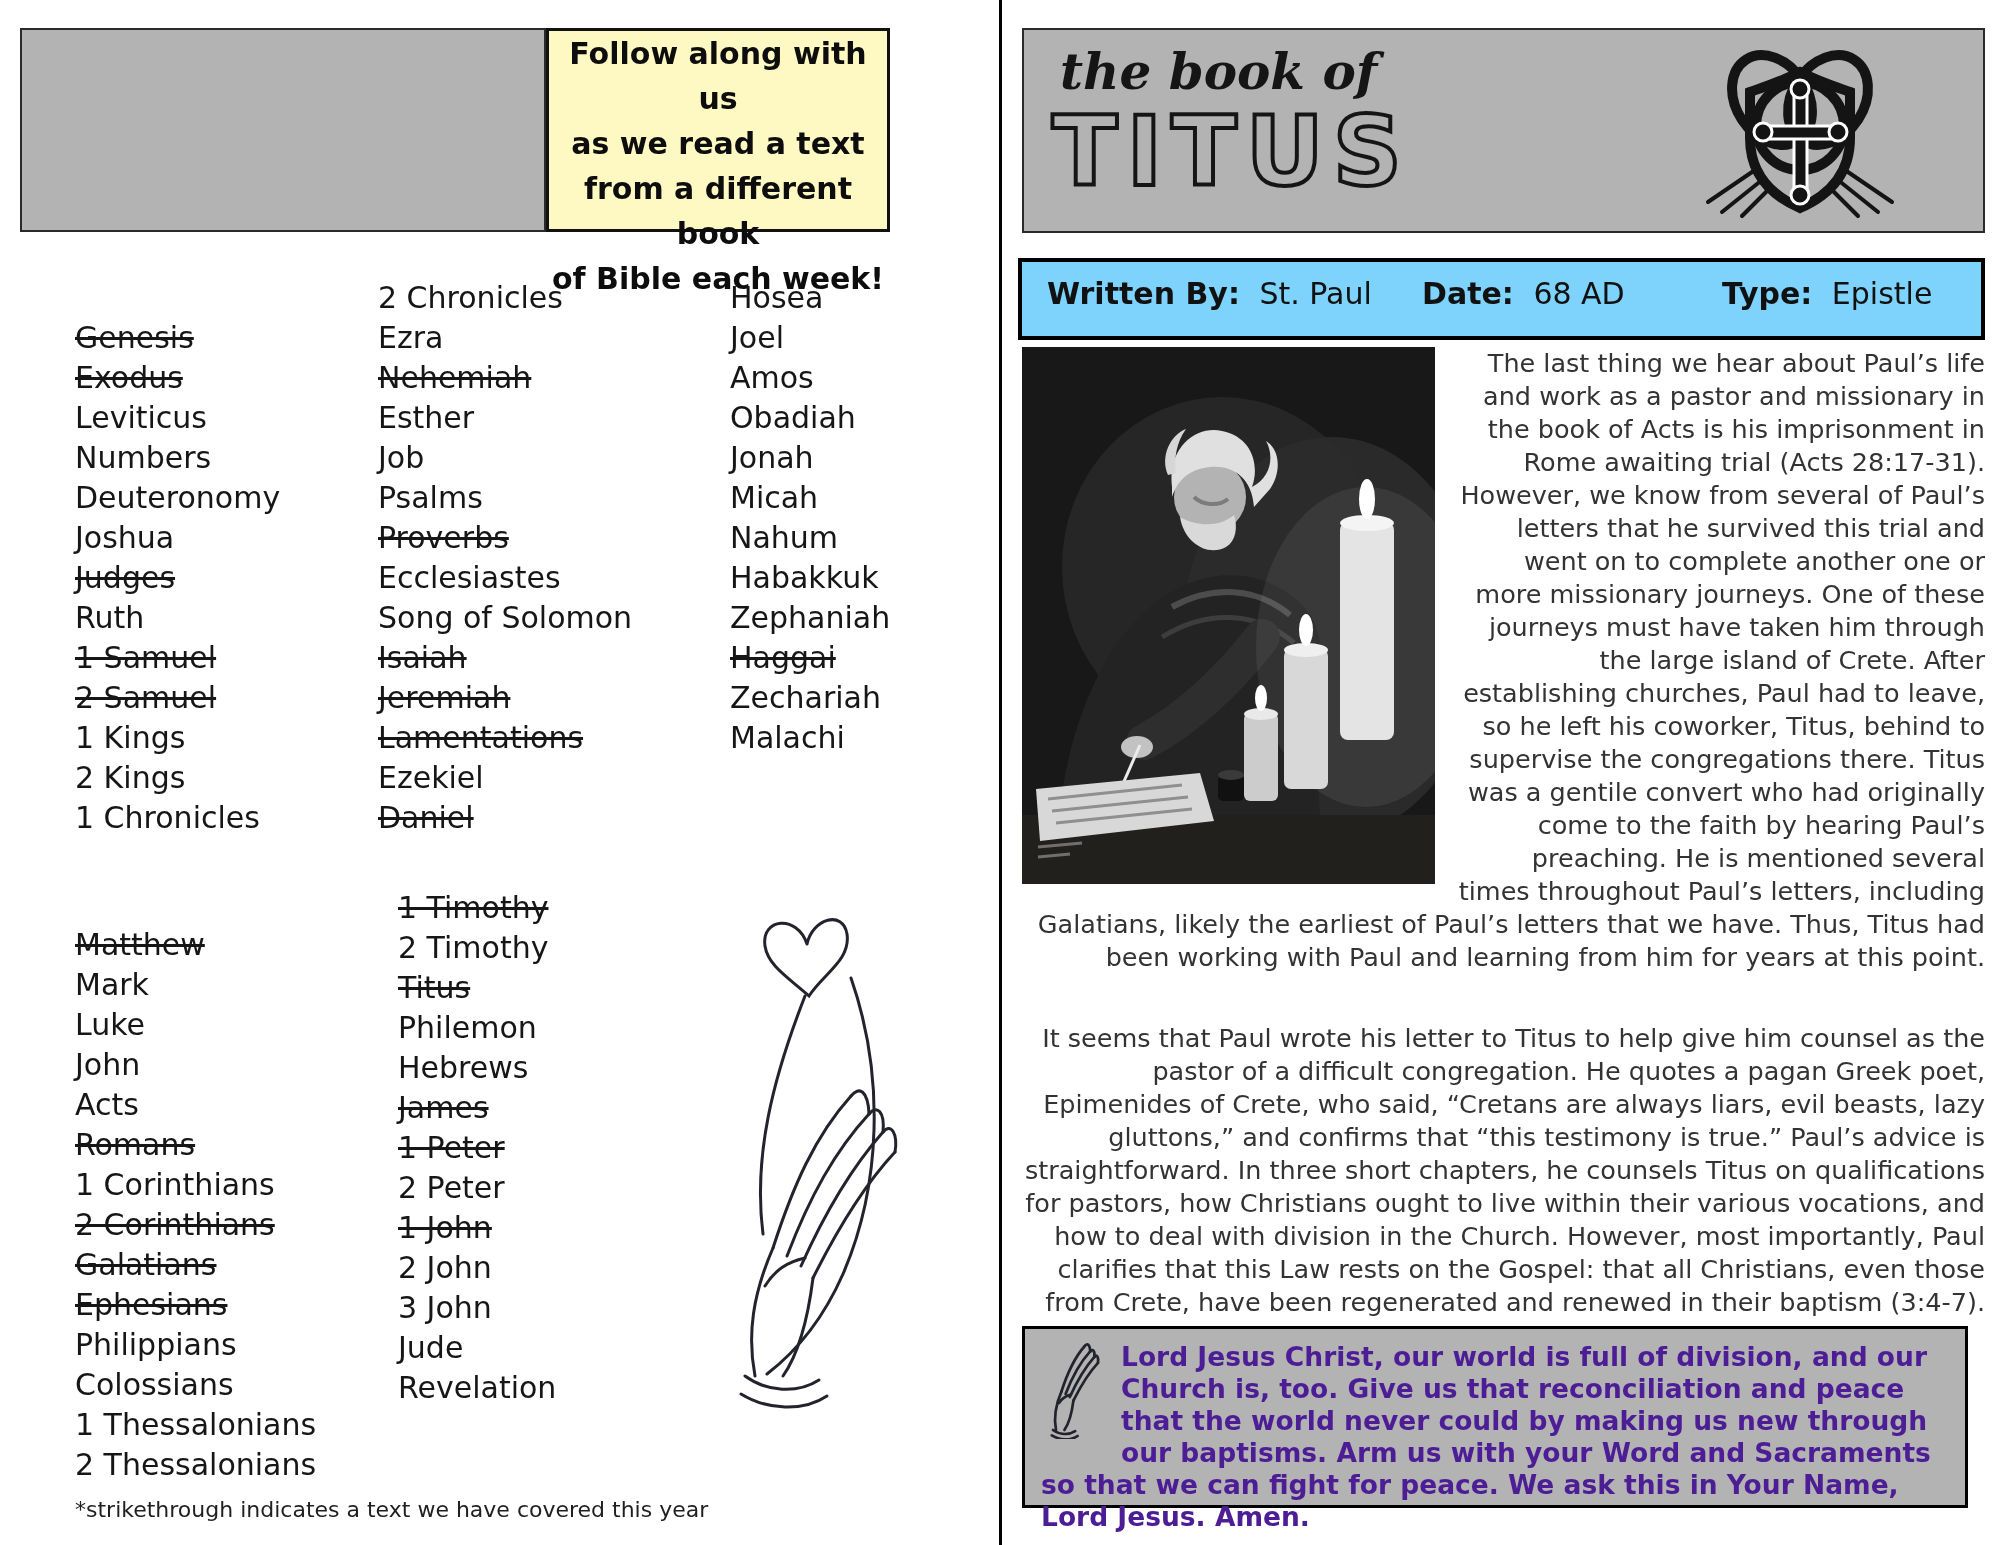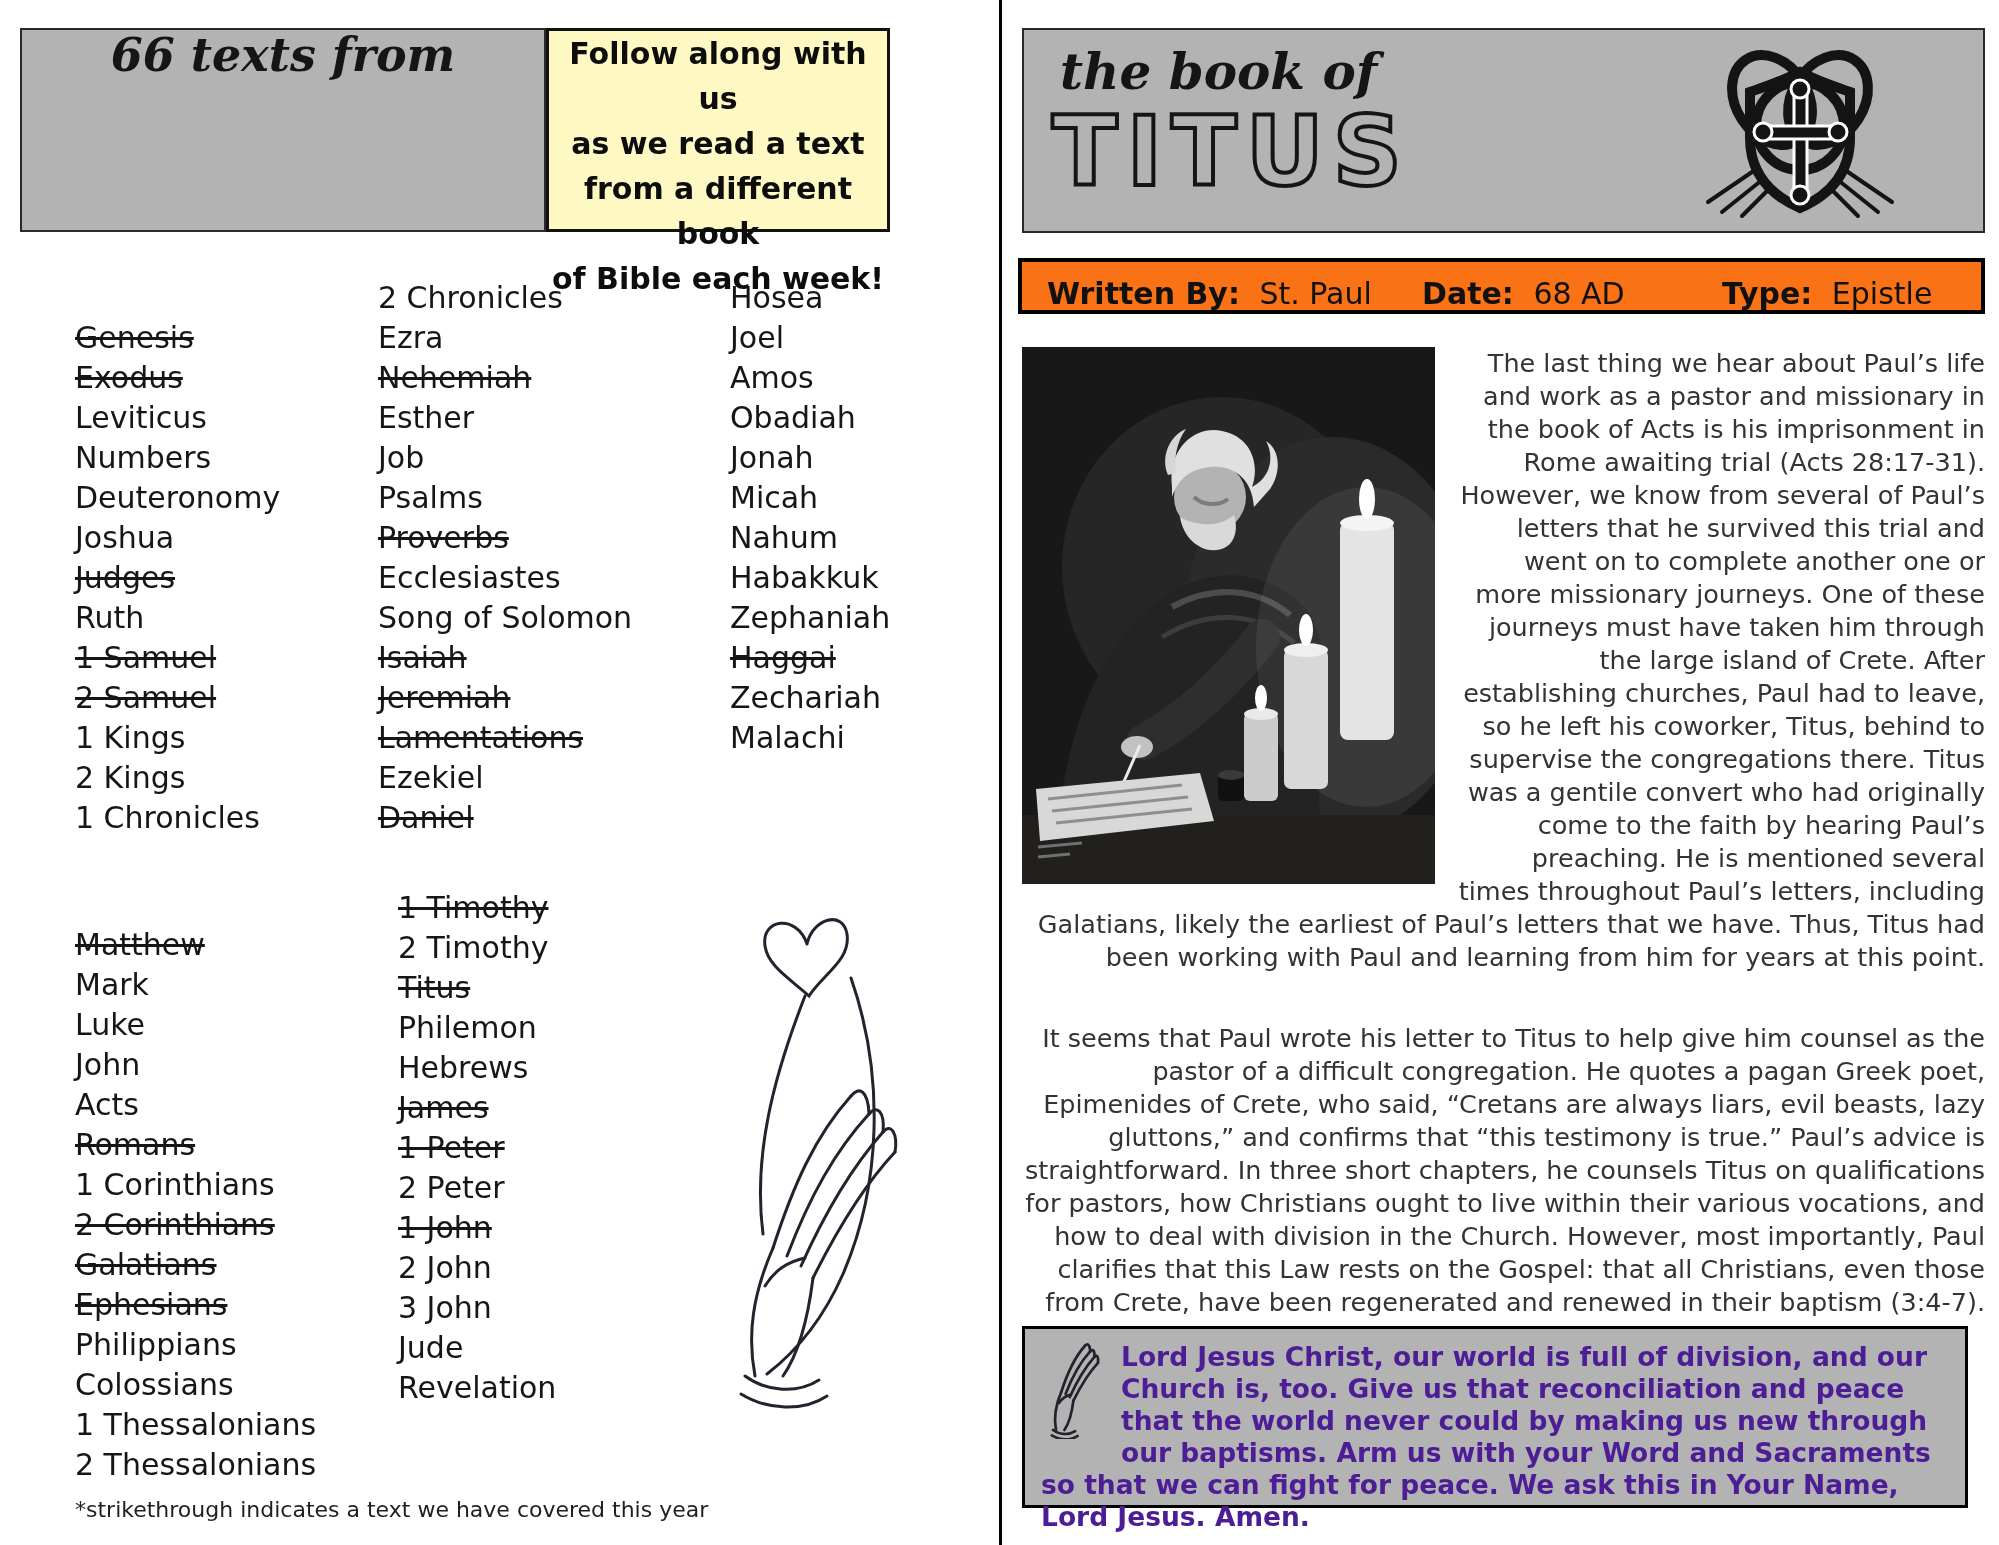--- a/index.html
+++ b/index.html
@@ -19,41 +19,40 @@
   .list-heading{font-size:42px;}
   .book-list .book{font-size:30px;line-height:40px;color:#161616;}
   .book-list .struck{text-decoration:line-through;text-decoration-thickness:3px;text-decoration-color:#161616;}
   .footnote{font-size:22px;color:#1f1f1f;}
   
   .divider{left:999px;top:0;width:3px;height:1545px;background:#000;}
   
   .right-band{left:1022px;top:28px;width:963px;height:205px;}
   .right-head-script{left:1060px;top:42px;font-size:50px;}
   .right-head-title{left:1052px;top:96px;font-size:96px;letter-spacing:9px;}
-  .meta-bar{left:1018px;top:258px;width:967px;height:56px;background:#f97316;border:4px solid #000;
+  .meta-bar{left:1018px;top:258px;width:967px;height:82px;background:#7dd3fc;border:4px solid #000;
             box-sizing:border-box;}
   .meta-item{position:absolute;top:14px;font-size:30px;white-space:nowrap;color:#111;}
   .meta-label{font-weight:bold;margin-right:10px;}
   .content-area{left:1022px;top:347px;width:963px;}
   .paul-figure{float:left;width:413px;height:537px;margin:0 20px 6px 0;}
   .body-p{font-size:25.5px;line-height:33px;color:#333;margin:0 0 0 0;text-align:right;}
   .body-p + .body-p{margin-top:48px;}
   .prayer-box{left:1022px;top:1326px;width:946px;height:182px;background:#b3b3b3;border:3px solid #000;
               box-sizing:border-box;padding:12px 18px 0 16px;}
   .prayer-hands{float:left;width:62px;height:96px;margin:2px 16px 2px 2px;}
   .prayer-text{font-weight:bold;font-size:26.5px;line-height:32px;color:#4c1d95;}
   .hands-art-big{left:655px;top:856px;width:300px;height:570px;}
 </style>
 </head>
 <body>
 
 <div class="page-root">
 
   <div class="abs gray-band" style="left:20px;top:28px;width:526px;height:204px;"></div>
-  <div class="abs script-heading left-head-script">66 texts from</div>
 
   <div class="abs callout-box">
     <div class="callout-text">Follow along  with us
 as we read a text
 from a different book
 of Bible each week!</div>
   </div>
 
 
   <div class="abs book-list" style="left:75px;top:318px;">

